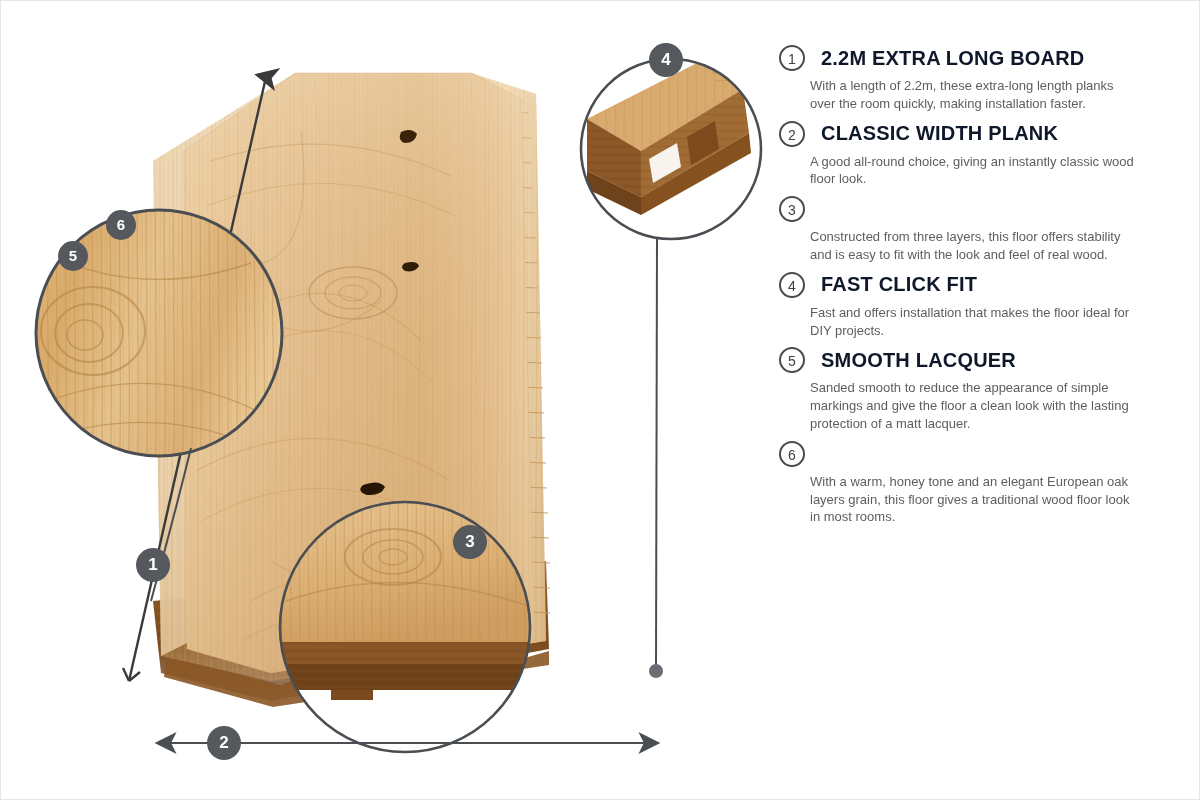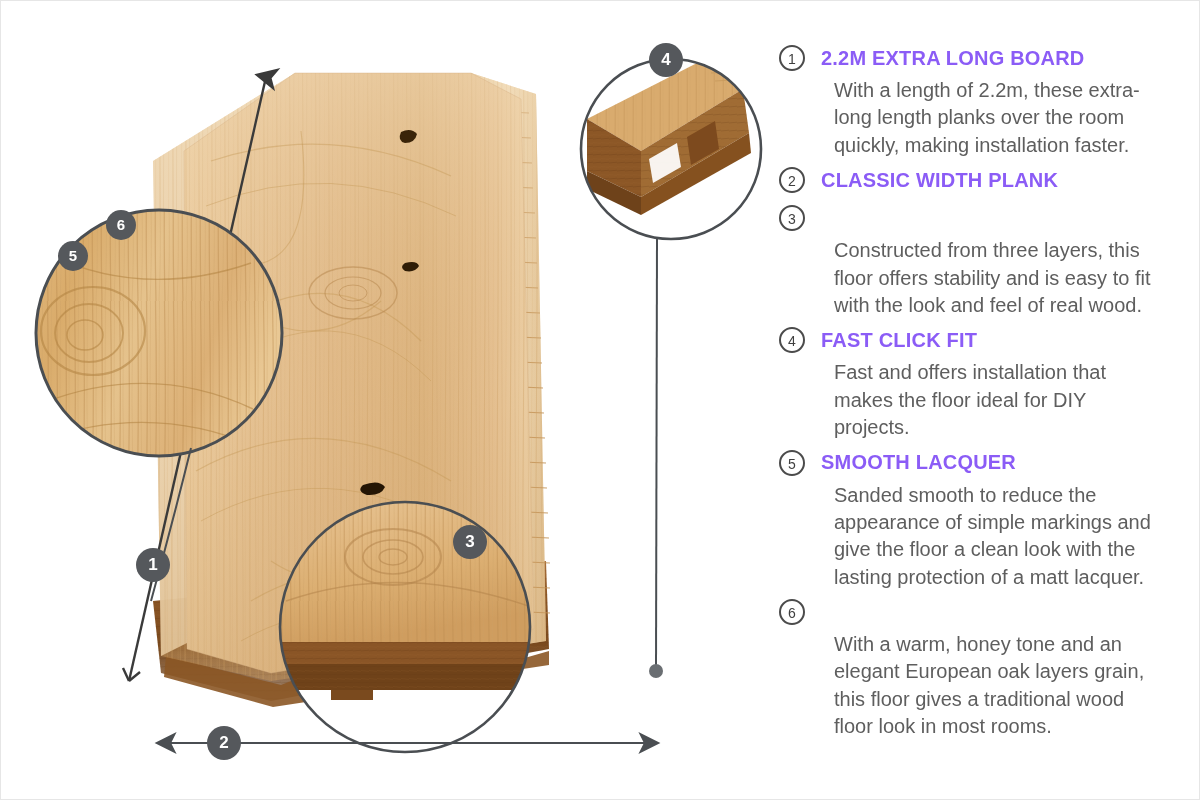--- a/index.html
+++ b/index.html
@@ -83,27 +83,27 @@
     font-size: 14px;
     line-height: 24px;
     text-align: center;
     box-sizing: border-box;
     margin-right: 16px;
   }
   .feature-title {
     font-size: 20px;
     font-weight: bold;
     letter-spacing: 0.2px;
-    color: #8b5cf6;
+    color: #0f172a;
     text-transform: uppercase;
     white-space: nowrap;
   }
   .feature-body {
-    margin: 2px 0 0 55px;
-    font-size: 20px;
+    margin: 2px 0 0 31px;
+    font-size: 13px;
     line-height: 1.37;
     color: #5e5e5e;
     max-width: 330px;
   }
 </style>
 </head>
 <body>
 
 <div id="page">
 
@@ -373,20 +373,21 @@
         <div class="feature-title">2.2M EXTRA LONG BOARD</div>
       </div>
       <div class="feature-body">With a length of 2.2m, these extra-long length planks over the room quickly, making installation faster.</div>
     </div>
 
     <div class="feature">
       <div class="feature-head">
         <div class="num-ring">2</div>
         <div class="feature-title">CLASSIC WIDTH PLANK</div>
       </div>
+      <div class="feature-body">A good all-round choice, giving an instantly classic wood floor look.</div>
     </div>
 
     <div class="feature">
       <div class="feature-head">
         <div class="num-ring">3</div>
       </div>
       <div class="feature-body">Constructed from three layers, this floor offers stability and is easy to fit with the look and feel of real wood.</div>
     </div>
 
     <div class="feature">

